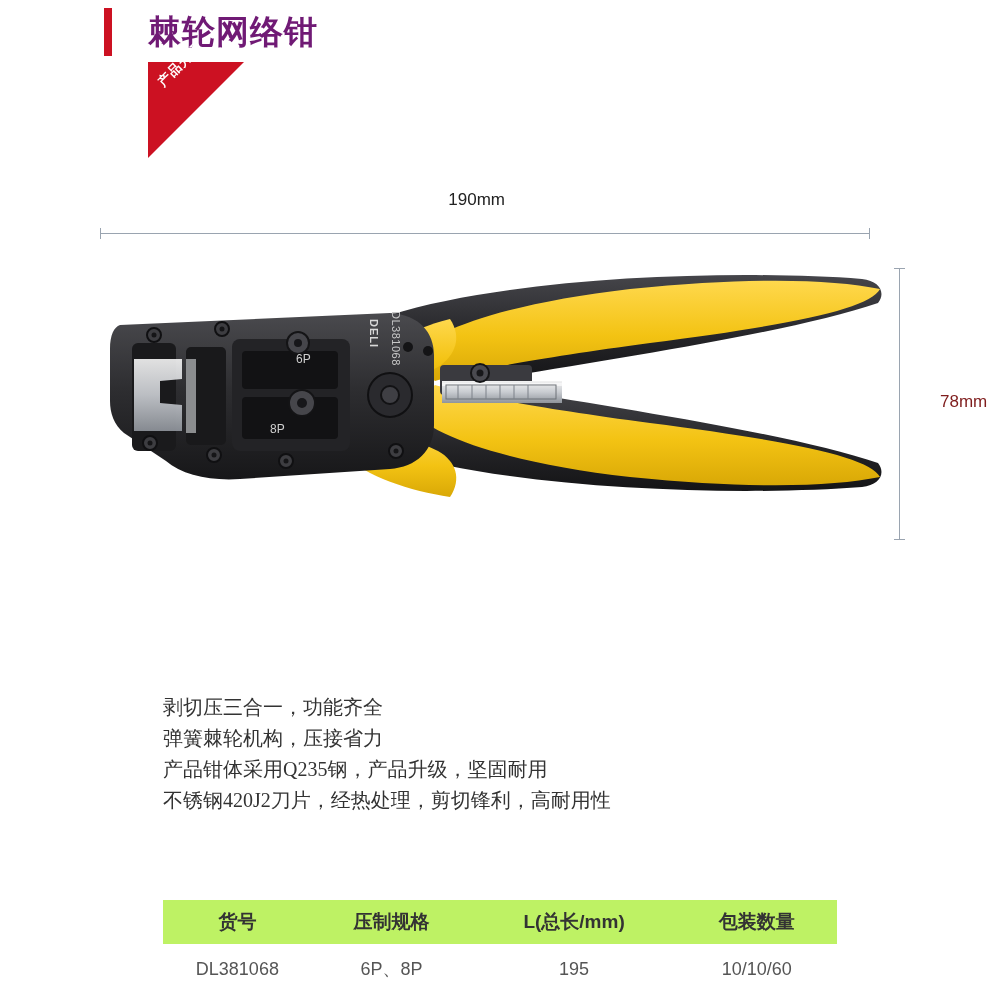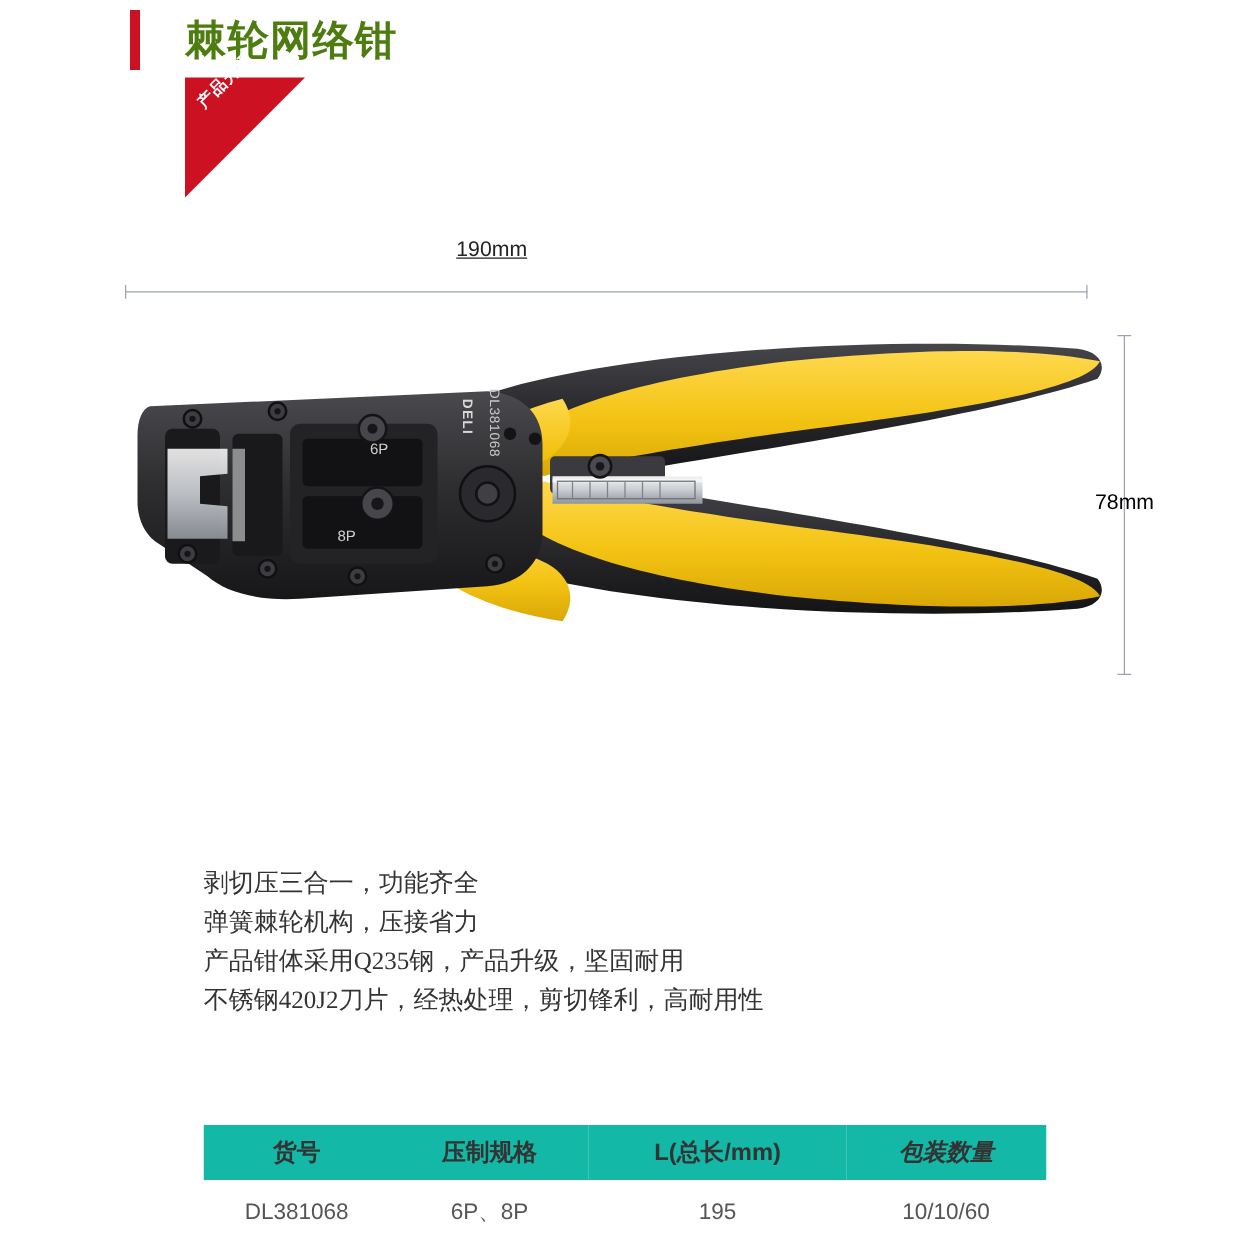--- a/index.html
+++ b/index.html
@@ -31,21 +31,21 @@
     width: 8px;
     height: 48px;
     background: #cc1122;
   }
   .title-text {
     position: absolute;
     left: 148px;
     top: 10px;
     font-size: 33px;
     font-weight: bold;
-    color: #4d7c0f;
+    color: #701a75;
     letter-spacing: 1px;
     white-space: nowrap;
   }
   .ribbon {
     position: absolute;
     left: 148px;
     top: 62px;
     width: 96px;
     height: 96px;
   }
@@ -71,24 +71,23 @@
     transform-origin: left top;
     white-space: nowrap;
   }
 
   
   .dim-top-label {
     position: absolute;
     left: 365px;
     top: 190px;
     width: 140px;
-    text-align: left;
+    text-align: right;
     font-size: 17px;
     color: #222222;
-    text-decoration: underline;
   }
   .dim-top-line {
     position: absolute;
     left: 100px;
     top: 233px;
     width: 770px;
     height: 1px;
     background: #9aa4b0;
   }
   .dim-top-line::before,
@@ -117,24 +116,24 @@
     position: absolute;
     left: -5px;
     width: 11px;
     height: 1px;
     background: #9aa4b0;
   }
   .dim-right-line::before { top: 0; }
   .dim-right-line::after { bottom: 0; }
   .dim-right-label {
     position: absolute;
-    left: 876px;
+    left: 940px;
     top: 392px;
     font-size: 17px;
-    color: #000000;
+    color: #7f1d1d;
     white-space: nowrap;
   }
 
   
   .product-area {
     position: absolute;
     left: 90px;
     top: 255px;
     width: 800px;
     height: 300px;
@@ -158,39 +157,39 @@
 
   
   .spec-table {
     position: absolute;
     left: 163px;
     top: 900px;
     width: 674px;
     border-collapse: collapse;
   }
   .spec-table th {
-    background: #14b8a6;
+    background: #bef264;
     color: #333333;
     font-size: 19px;
     font-weight: bold;
     height: 42px;
     text-align: center;
     border: none;
   }
   .spec-table td {
     color: #555555;
     font-size: 18px;
     height: 48px;
     text-align: center;
     border: none;
   }
   .col-0 { width: 148px; }
   .col-1 { width: 160px; }
   .col-2 { width: 206px; }
-  .col-3 { width: 160px; font-style: italic; }
+  .col-3 { width: 160px; }
 </style>
 </head>
 <body>
 
 <div class="header">
   <div class="title-bar"></div>
   <div class="title-text">棘轮网络钳</div>
   <div class="ribbon">
     <div class="ribbon-shape"></div>
     <div class="ribbon-label">产品升级</div>

